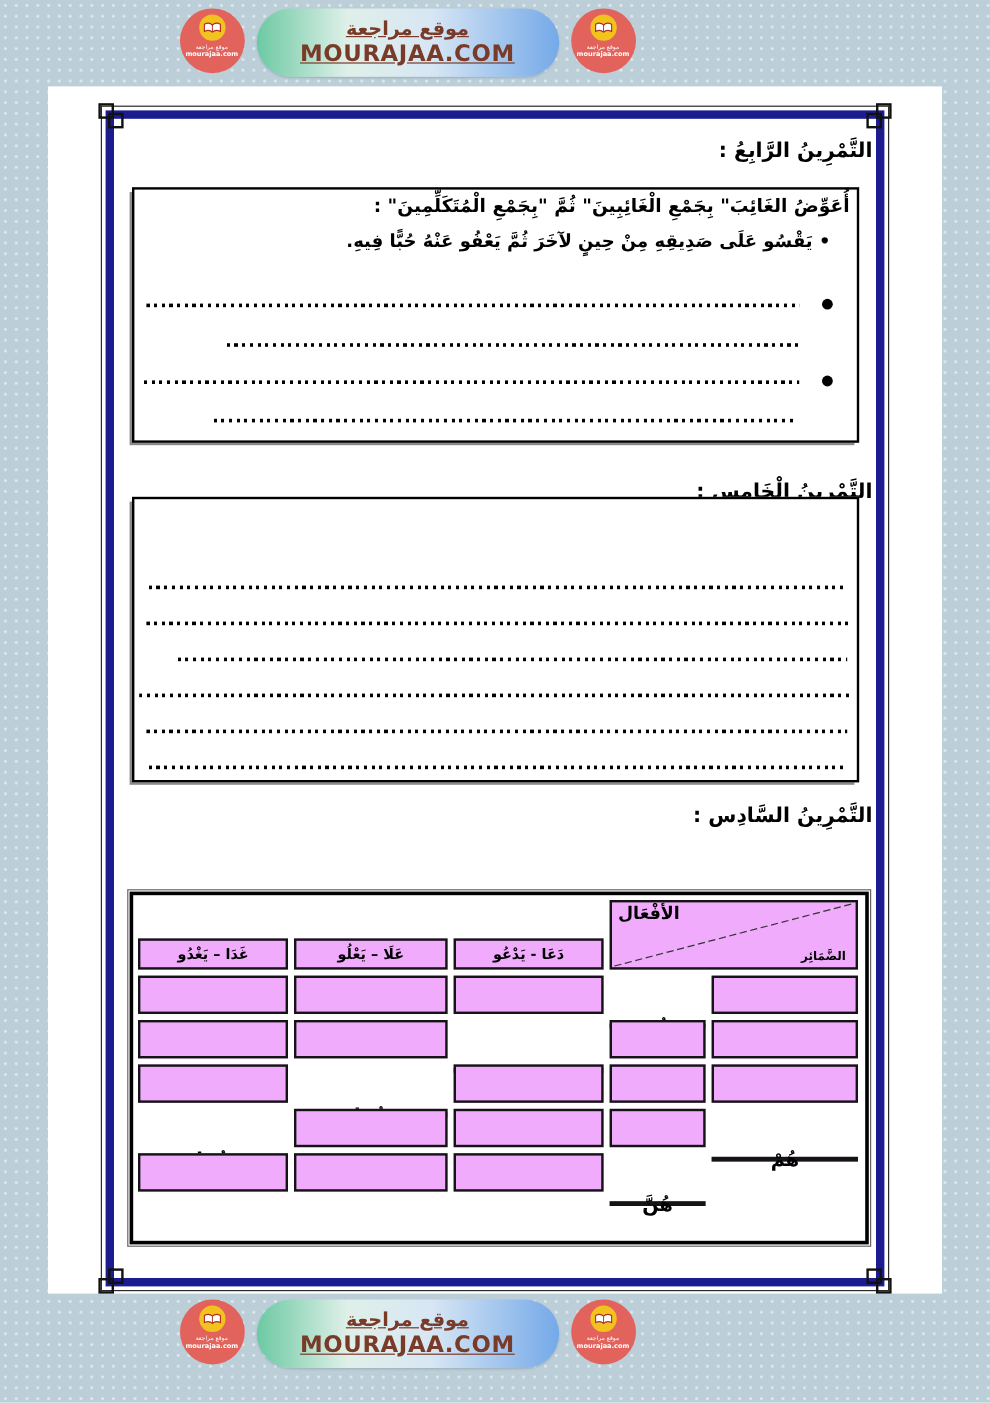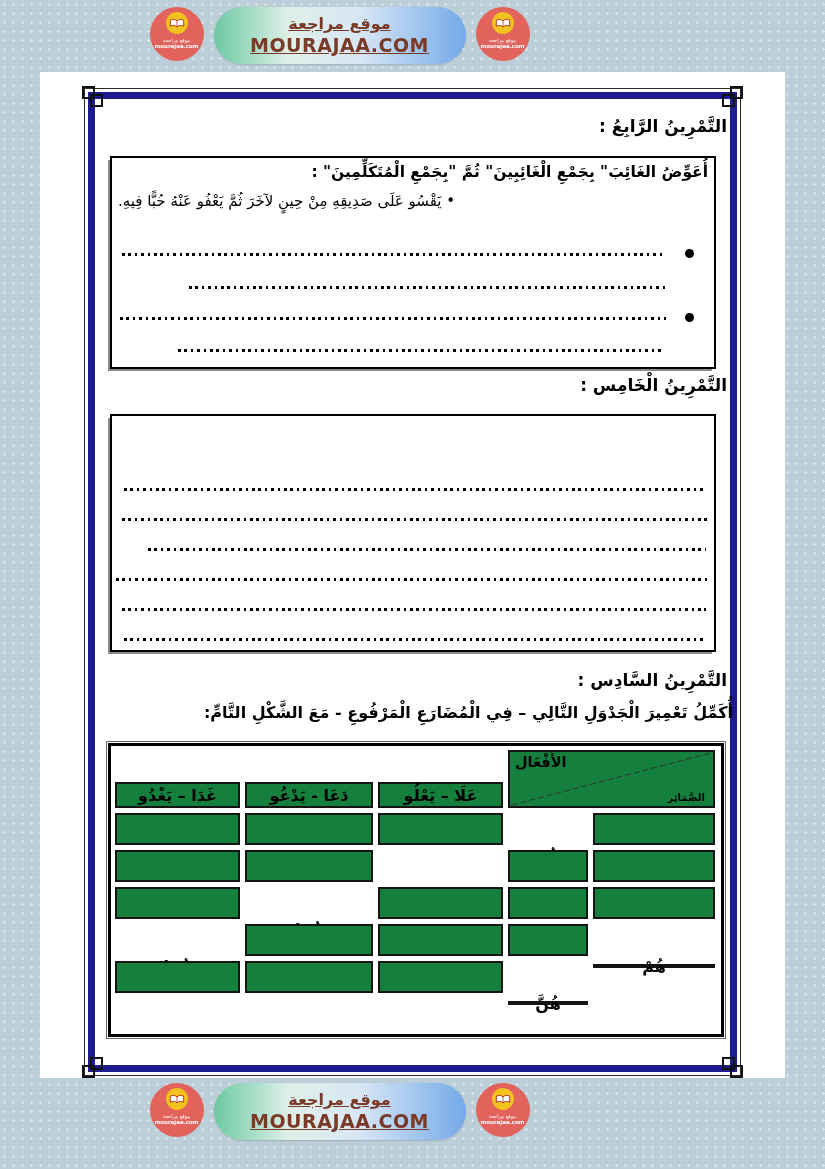--- a/index.html
+++ b/index.html
@@ -45,30 +45,30 @@
   .frame-navy { position:absolute; inset:0; border:7px solid #1c1c90; }
   .corner-sq { position:absolute; width:13px; height:13px; border:2px solid #111; background:transparent; }
   .sq-tl1 { left:-6px; top:-6px; } .sq-tl2 { left:2px; top:2px; }
   .sq-tr1 { right:-6px; top:-6px; } .sq-tr2 { right:2px; top:2px; }
   .sq-bl1 { left:-6px; bottom:-6px; } .sq-bl2 { left:2px; bottom:2px; }
   .sq-br1 { right:-6px; bottom:-6px; } .sq-br2 { right:2px; bottom:2px; }
 
   
   .ex-title { position:absolute; right:10px; direction:rtl; font-weight:bold; font-size:17px; color:#000; white-space:nowrap; }
   #title-ex4 { top:24px; }
-  #title-ex5 { top:283px; }
+  #title-ex5 { top:308px; }
   #title-ex6 { top:578px; }
   #instr-ex6 { position:absolute; top:611px; right:4px; left:18px; direction:rtl; text-align:right; font-weight:bold; font-size:16px; }
 
   
   .abox { position:absolute; left:22px; width:606px; background:#fff; border:2px solid #000; box-shadow:-3px 3px 0 -1px #8a8a8a; }
   #box-ex4 { top:64px; height:213px; }
   #box-ex5 { top:322px; height:238px; }
   .abox .line1 { position:absolute; top:5px; right:6px; left:6px; direction:rtl; text-align:right; font-weight:bold; font-size:15.5px; white-space:nowrap; }
-  .abox .line2 { position:absolute; top:34px; right:22px; left:6px; direction:rtl; text-align:left; font-weight:normal; font-size:15px; white-space:nowrap; }
+  .abox .line2 { position:absolute; top:34px; right:22px; left:6px; direction:rtl; text-align:right; font-weight:bold; font-size:15px; white-space:nowrap; }
 
   .dots { position:absolute; height:3px; background-image:repeating-linear-gradient(90deg,#000 0 2.6px,transparent 2.6px 6.4px); }
   .blt { position:absolute; width:9px; height:9px; border-radius:50%; background:#000; }
 
   
   .b4-d1 { top:95px; left:10px; right:48px; }
   .b4-b1 { top:91px; right:20px; }
   .b4-d2 { top:128px; left:77px; right:49px; }
   .b4-d3 { top:159px; left:8px; right:48px; }
   .b4-b2 { top:155px; right:20px; }
@@ -85,22 +85,22 @@
   
   .vtable {
     position:absolute; left:20px; top:651px; width:616px;
     border:3px solid #000; outline:1px solid #666; outline-offset:1px;
     background:#fff; padding:4px;
     display:grid;
     grid-template-columns:125px 128px 125px 80px 122px;
     grid-template-rows:58px 32px 32px 32px 32px 32px 32px;
     gap:5px;
   }
-  .cell { border:2px solid #141414; background:#15803d; }
-  .hcell { display:flex; align-items:center; justify-content:center; direction:rtl; font-weight:bold; font-size:16px; white-space:nowrap;margin-top:32px; }
+  .cell { border:2px solid #141414; background:#f0abfc; }
+  .hcell { display:flex; align-items:center; justify-content:center; direction:rtl; font-weight:bold; font-size:12px; white-space:nowrap;margin-top:32px; }
   .diag { grid-column:4 / 6; position:relative; overflow:hidden; }
   .diag svg { position:absolute; inset:0; width:100%; height:100%; }
   .diag .tl { position:absolute; top:2px; left:5px; direction:rtl; font-weight:bold; font-size:14.5px; }
   .diag .br { position:absolute; bottom:3px; right:8px; direction:rtl; font-weight:bold; font-size:10px; }
   .pcell { display:flex; align-items:center; justify-content:center; font-weight:bold; font-size:16px; direction:rtl;margin-top:40px; }
   .gcell { grid-column:5; grid-row:2 / 8; display:flex; align-items:center; justify-content:center; font-weight:bold; font-size:17px; direction:rtl; }
 </style>
 </head>
 <body>
 
@@ -166,27 +166,26 @@
     <div class="abox" id="box-ex5">
       <div class="dots b5-d1"></div>
       <div class="dots b5-d2"></div>
       <div class="dots b5-d3"></div>
       <div class="dots b5-d4"></div>
       <div class="dots b5-d5"></div>
       <div class="dots b5-d6"></div>
     </div>
 
     <div class="ex-title" id="title-ex6">التَّمْرِينُ السَّادِس  :</div>
-    <div id="instr-ex6">أُكَمِّلُ تَعْمِيرَ الْجَدْوَلِ التَّالِي – فِي الْمُضَارَعِ الْمَرْفُوعِ - مَعَ الشَّكْلِ التَّامِّ:</div>
 
     <div class="vtable">
 
       <div class="cell hcell">غَدَا – يَغْدُو</div>
+      <div class="cell hcell">عَلَا – يَعْلُو</div>
       <div class="cell hcell">دَعَا - يَدْعُو</div>
-      <div class="cell hcell">عَلَا – يَعْلُو</div>
       <div class="cell diag">
         <svg viewBox="0 0 207 56" preserveAspectRatio="none">
           <line x1="2" y1="55" x2="205" y2="1" stroke="#333" stroke-width="1" stroke-dasharray="6 3" vector-effect="non-scaling-stroke"></line>
         </svg>
         <span class="tl">الأَفْعَال</span>
         <span class="br">الضَّمَائِر</span>
       </div>
 
       <div class="cell"></div>
       <div class="cell"></div>

